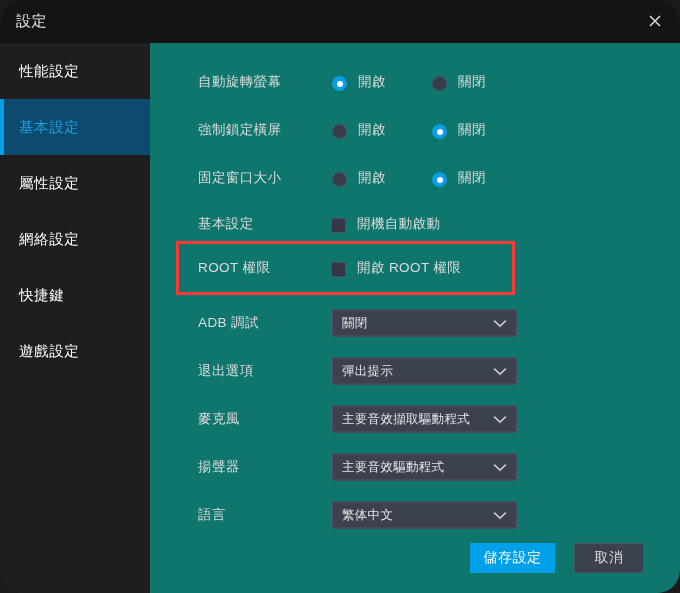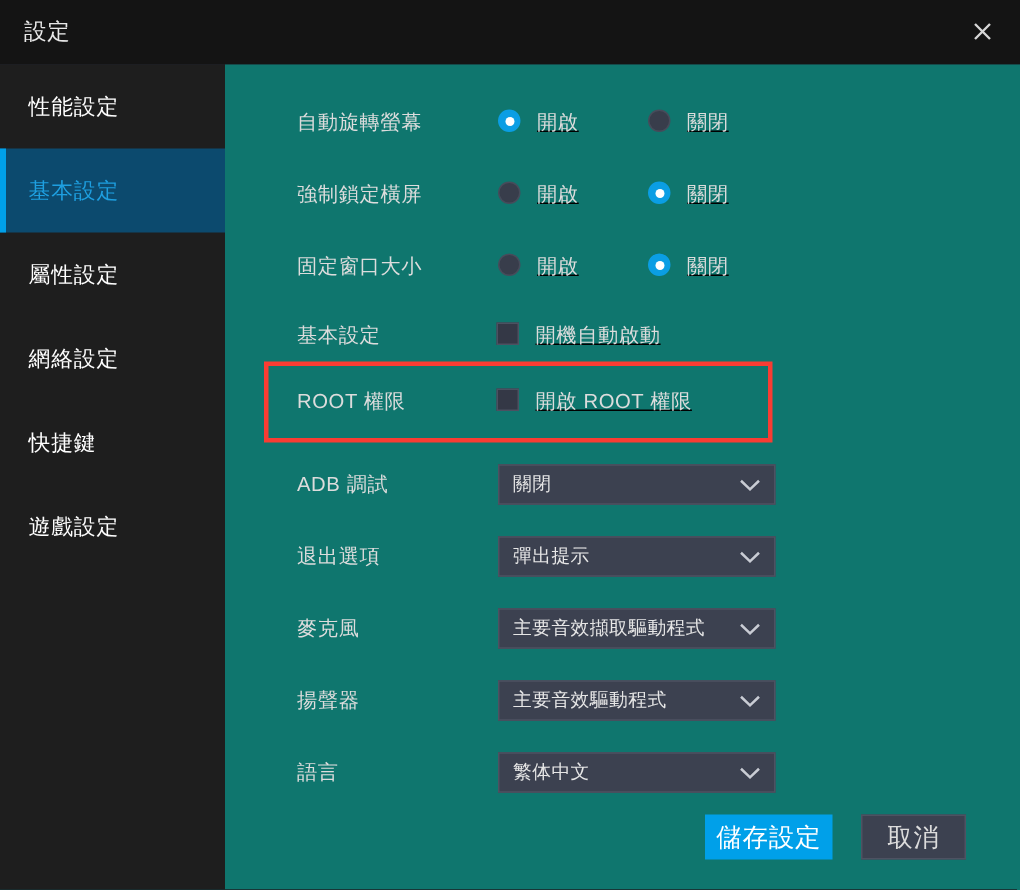--- a/index.html
+++ b/index.html
@@ -9,20 +9,21 @@
   }
   body {
     font-family: "Liberation Sans", "DejaVu Sans", sans-serif;
   }
   .window {
     position: relative;
     width: 680px;
     height: 593px;
     background: #262a38;
     overflow: hidden;
+    border-radius: 23px;
   }
 
   
   .titlebar {
     position: absolute;
     left: 0; top: 0;
     width: 680px;
     height: 43px;
     background: #141414;
   }
@@ -110,23 +111,22 @@
     letter-spacing: 0.4px;
     white-space: nowrap;
   }
 
   
   .opt {
     position: absolute;
     top: 50%;
     transform: translateY(-50%);
     display: flex;
-    align-items: flex-start;
-    cursor: pointer;
-    text-decoration: underline;
+    align-items: flex-end;
+    cursor: pointer;
   }
   .radio {
     width: 15px;
     height: 15px;
     border-radius: 50%;
     background: #383d4b;
     border: 1px solid #474c5b;
     box-sizing: border-box;
     display: flex;
     align-items: center;
@@ -205,21 +205,21 @@
     pointer-events: none;
   }
 
   
   .btn {
     position: absolute;
     height: 30px;
     display: flex;
     align-items: center;
     justify-content: center;
-    font-size: 17px;
+    font-size: 14px;
     letter-spacing: 0.5px;
     cursor: pointer;
     box-sizing: border-box;
   }
   .btn-primary {
     left: 320px;
     top: 500px;
     width: 85px;
     background: #00a0e9;
     color: #ffffff;

